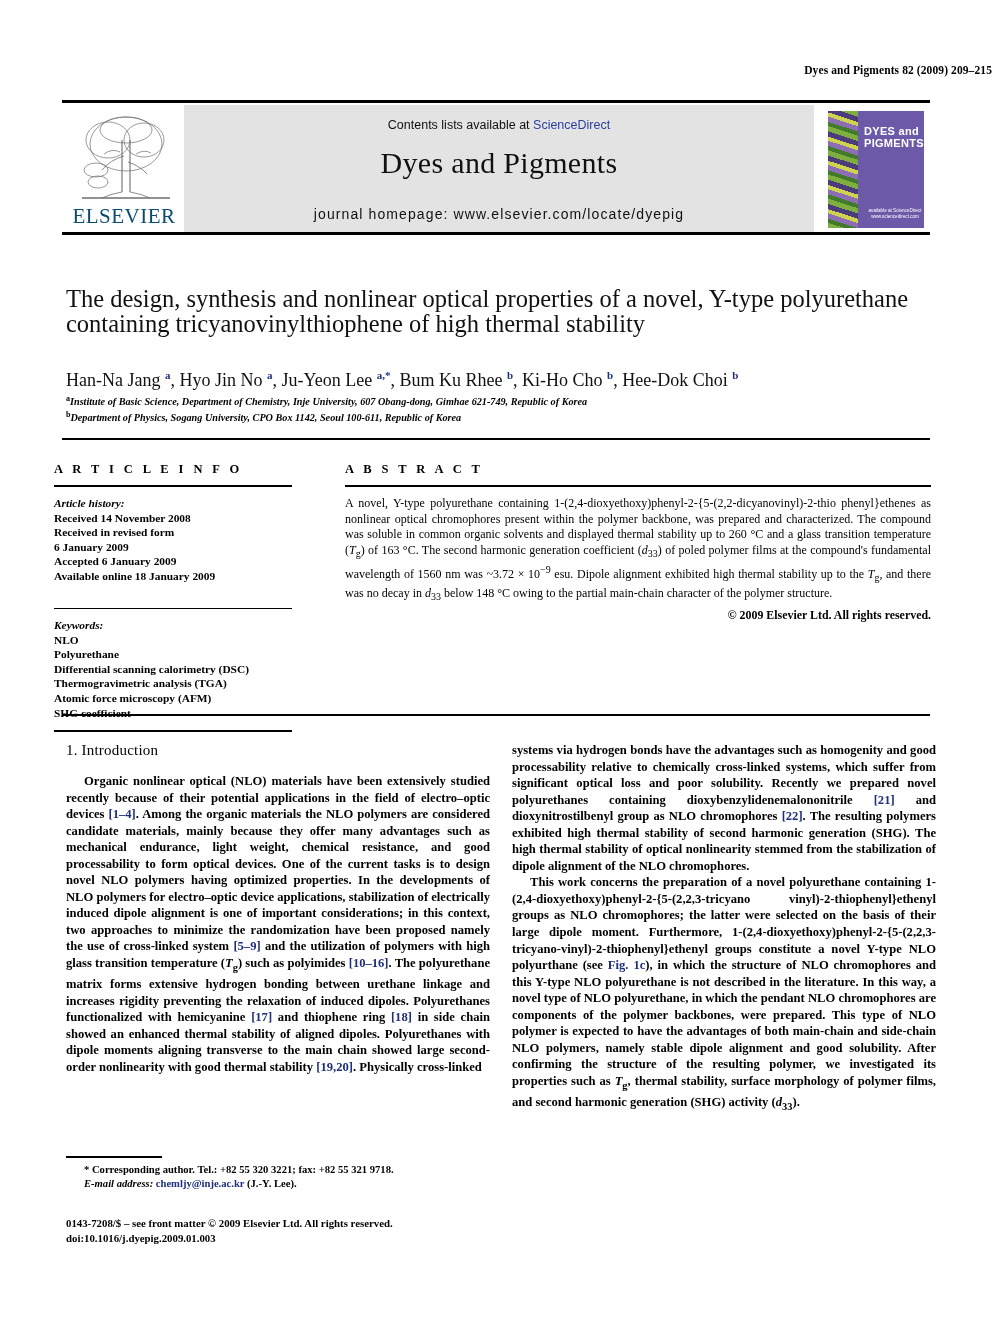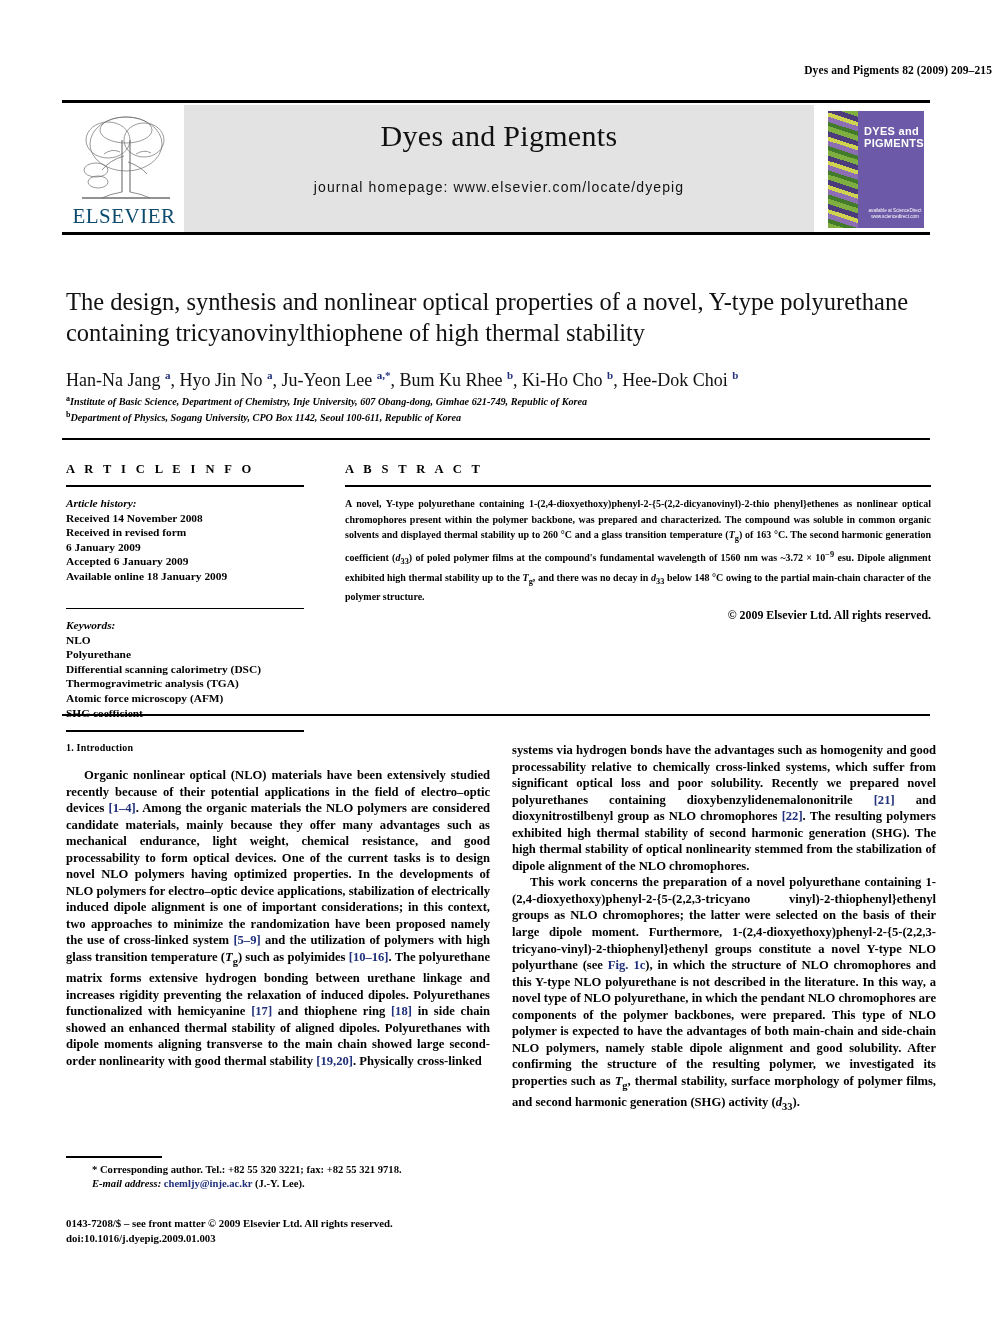--- a/index.html
+++ b/index.html
@@ -151,21 +151,21 @@
     text-align: center;
     line-height: 6px;
   }
 
   
   .title {
     position: absolute;
     left: 66px; top: 286px;
     width: 866px;
     font-size: 24.5px;
-    line-height: 31px;
+    line-height: 25px;
     color: #111;
   }
   .authors {
     position: absolute;
     left: 66px; top: 360px;
     width: 866px;
     font-size: 18px;
     line-height: 30px;
     color: #111;
   }
@@ -198,21 +198,21 @@
 
   
   .sec-head {
     font-family: "Liberation Serif", serif;
     font-weight: bold;
     font-size: 12.5px;
     letter-spacing: 3.4px;
   }
   .col-info {
     position: absolute;
-    left: 66px; top: 462px;
+    left: 54px; top: 462px;
     width: 238px;
   }
   .col-abstract {
     position: absolute;
     left: 345px; top: 462px;
     width: 586px;
   }
   .hr-sm {
     height: 2px;
     background: #000;
@@ -221,24 +221,24 @@
   .hr-sm.thin { height: 1.5px; }
   .info-body {
     font-size: 11.4px;
     line-height: 14.6px;
     font-weight: bold;
   }
   .info-body .lbl {
     font-style: italic;
   }
   .abs-body {
-    font-size: 10px;
+    font-size: 12px;
     line-height: 15.6px;
     text-align: justify;
-    font-weight: bold;
+    font-weight: normal;
   }
   .abs-copy {
     margin-top: 3px;
     text-align: right;
     font-size: 11.9px;
     font-weight: bold;
   }
 
   
   .col-left {
@@ -246,22 +246,22 @@
     left: 66px; top: 742px;
     width: 424px;
   }
   .col-right {
     position: absolute;
     left: 512px; top: 742px;
     width: 424px;
   }
   h2.sec-title {
     margin: 0 0 14px 0;
-    font-size: 10px;
-    font-weight: bold;
+    font-size: 15px;
+    font-weight: normal;
     letter-spacing: 0.2px;
   }
   p.body {
     margin: 0;
     font-size: 12.6px;
     line-height: 16.55px;
     text-align: justify;
     text-indent: 18px;
     font-weight: bold;
   }
@@ -271,21 +271,21 @@
   
   .foot-rule {
     position: absolute;
     left: 66px; top: 1156px;
     width: 96px;
     height: 1.5px;
     background: #000;
   }
   .footnote {
     position: absolute;
-    left: 82px; top: 1163px;
+    left: 74px; top: 1163px;
     width: 424px;
     font-size: 10.6px;
     line-height: 14px;
     font-weight: bold;
   }
   .footnote .fn-ind { padding-left: 10px; }
   .footnote em { font-style: italic; }
   .footnote .mail { color: #1f2f7a; }
   .issn {
     position: absolute;
@@ -321,20 +321,23 @@
         <path d="M48 82 q-12 2 -20 6 M56 82 q12 2 20 6" stroke="#6d6e71" stroke-width="0.8" fill="none"></path>
         <path d="M50 46 q-14 4 -22 14 M54 52 q12 4 19 12" stroke="#6d6e71" stroke-width="0.8" fill="none"></path>
         <ellipse cx="22" cy="60" rx="12" ry="7" stroke="#6d6e71" stroke-width="0.7" fill="none"></ellipse>
         <ellipse cx="24" cy="72" rx="10" ry="6" stroke="#6d6e71" stroke-width="0.7" fill="none"></ellipse>
         <line x1="8" y1="88" x2="96" y2="88" stroke="#6d6e71" stroke-width="1.4"></line>
       </svg>
       <div class="elsevier-word">ELSEVIER</div>
     </div>
 
     <div class="mast-center">
+      <div class="contents-line">
+        <span>Contents lists available at </span><span class="sd">ScienceDirect</span>
+      </div>
       <div class="journal-name">Dyes and Pigments</div>
       <div class="homepage-line">journal homepage: www.elsevier.com/locate/dyepig</div>
     </div>
 
     <div class="cover">
       <div class="cover-inner">
         <div class="cover-art"></div>
         <div class="cover-title">DYES and PIGMENTS</div>
         <div class="cover-sd">available at ScienceDirect www.sciencedirect.com</div>
       </div>

